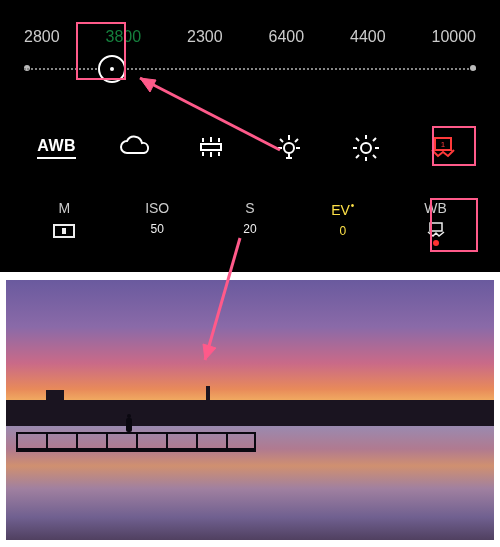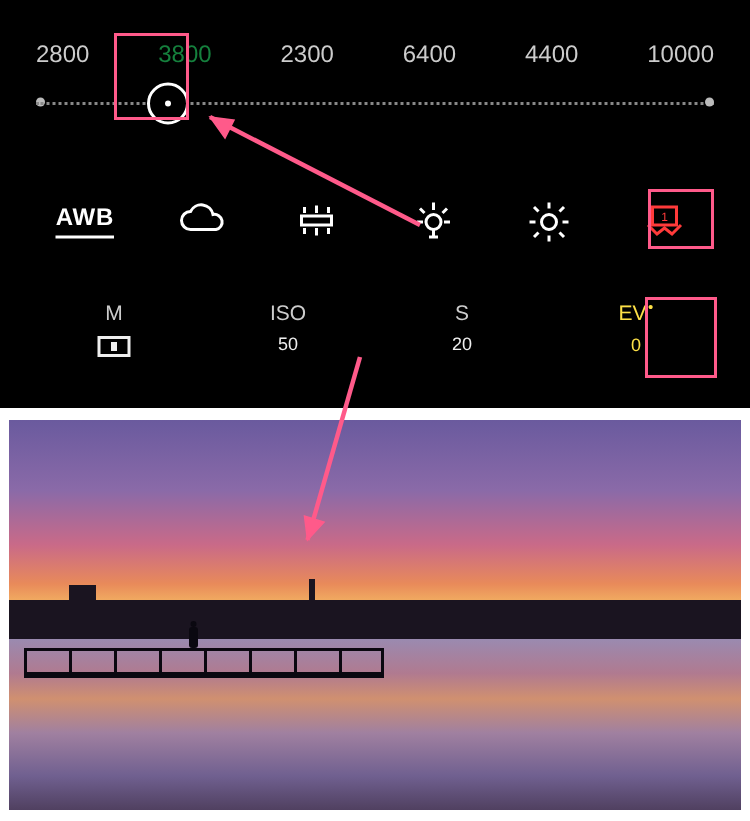--- a/index.html
+++ b/index.html
@@ -325,20 +325,30 @@
       <span class="lbl">ISO</span>
       <span class="val">50</span>
     </div>
     <div class="setting">
       <span class="lbl">S</span>
       <span class="val">20</span>
     </div>
     <div class="setting dim">
       <span class="lbl"><span>EV</span><span class="ev-dot">•</span></span>
       <span class="val">0</span>
+    </div>
+    <div class="setting">
+      <span class="lbl">WB</span>
+      <span class="wb-icon-small">
+        <svg width="20" height="16">
+          <rect x="4" y="1" width="12" height="8" fill="none" stroke="#eee" stroke-width="1.5"></rect>
+          <polyline points="2,10 7,14 10,11 13,14 18,10" fill="none" stroke="#eee" stroke-width="1.5"></polyline>
+        </svg>
+        <span class="wb-dot-red"></span>
+      </span>
     </div>
   </div>
 
   <div class="sel-box k"></div>
   <div class="sel-box wbicon"></div>
   <div class="sel-box wblabel"></div>
 </div>
 
 <div class="photo">
   <div class="sky"></div>

